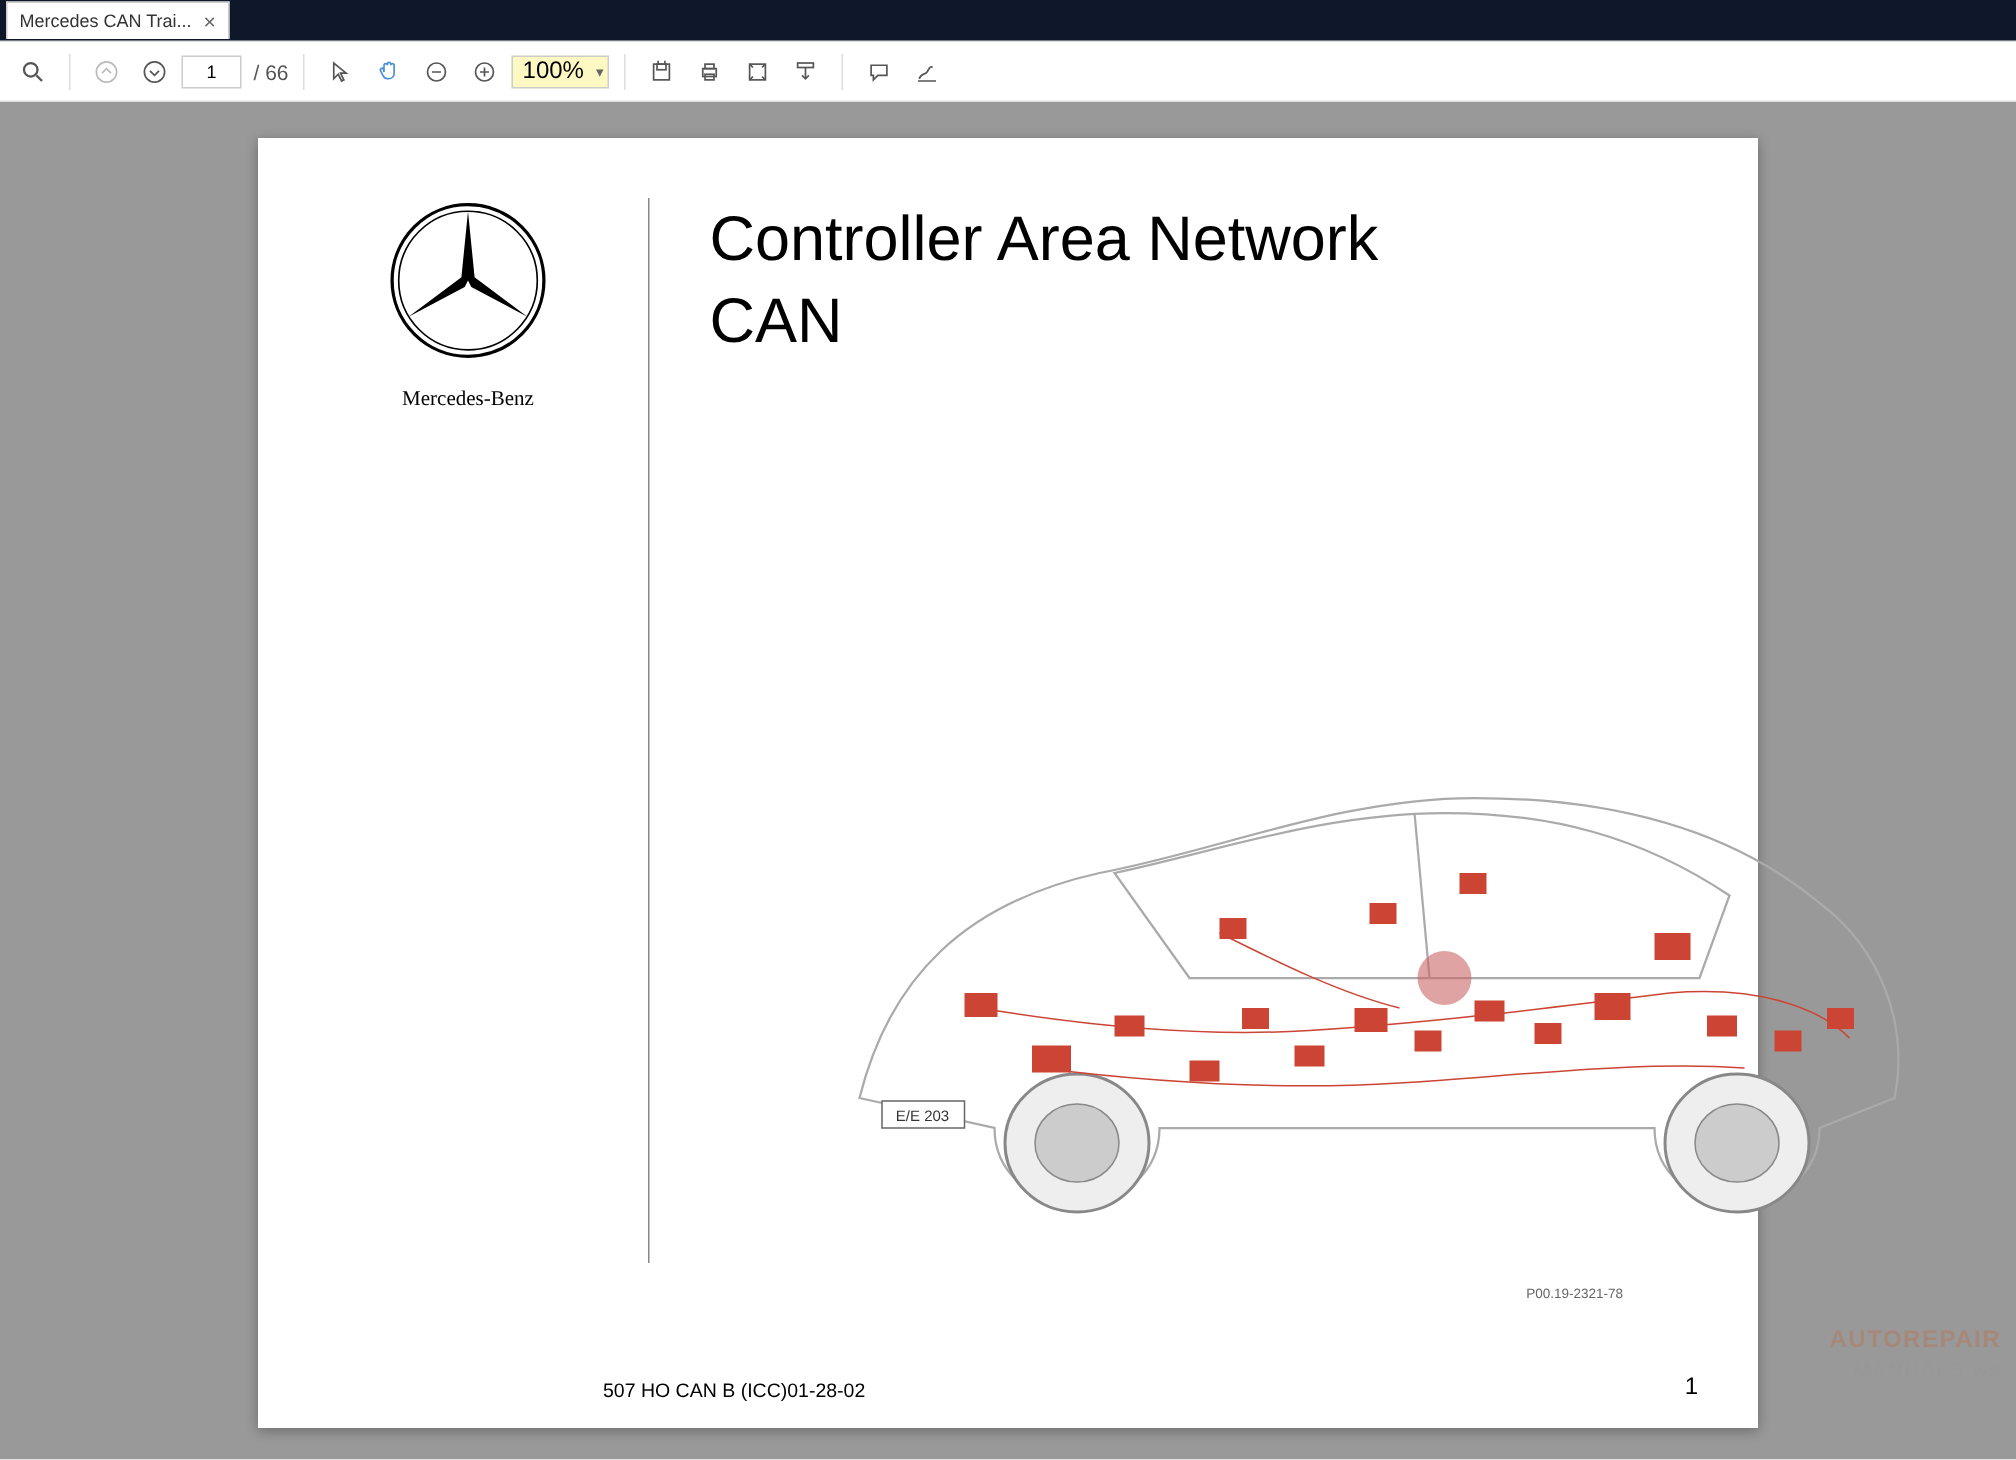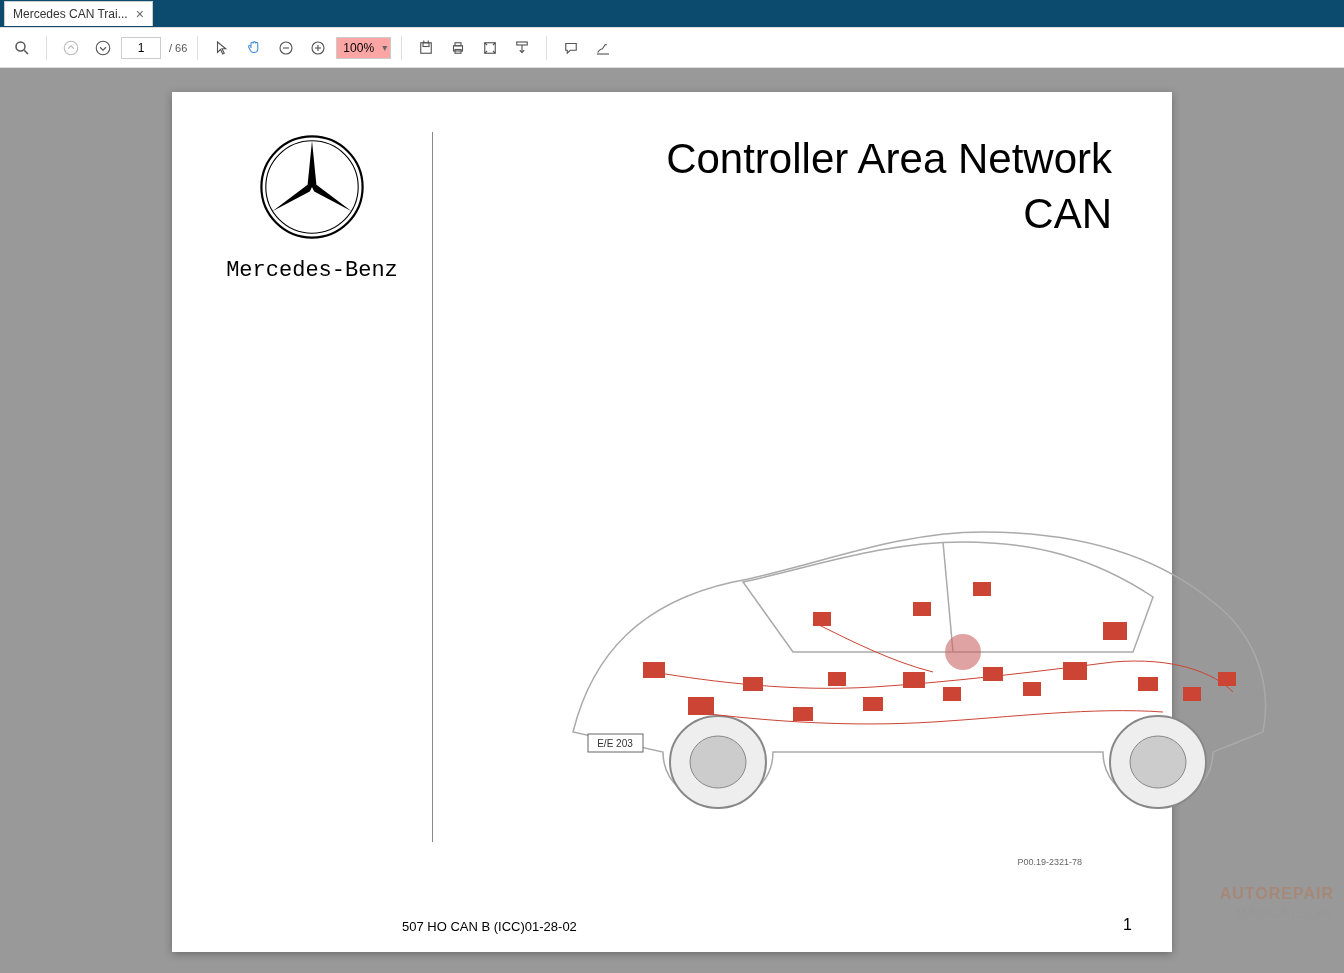--- a/index.html
+++ b/index.html
@@ -1,41 +1,41 @@
 <!DOCTYPE html>
 <html><head>
 <meta charset="utf-8">
 <style>
 * { margin: 0; padding: 0; box-sizing: border-box; }
 body { font-family: Arial, sans-serif; background: #fff; width: 1344px; height: 973px; overflow: hidden; }
 
-.tab-bar { height: 28px; background: #0c4a6e; border-bottom: 1px solid #ddd; display: flex; align-items: center; padding: 0 4px; }
+.tab-bar { height: 28px; background: #0f172a; border-bottom: 1px solid #ddd; display: flex; align-items: center; padding: 0 4px; }
 .tab { display: flex; align-items: center; background: #fff; border: 1px solid #ccc; border-bottom: none; padding: 4px 8px; font-size: 12px; color: #333; gap: 8px; }
 .tab .close { cursor: pointer; color: #666; font-size: 14px; }
 
 .toolbar { height: 40px; background: #fff; border-bottom: 1px solid #ddd; display: flex; align-items: center; padding: 0 8px; gap: 4px; }
 .toolbar .sep { width: 1px; height: 24px; background: #ddd; margin: 0 6px; }
 .tb-btn { width: 28px; height: 28px; display: flex; align-items: center; justify-content: center; cursor: pointer; border-radius: 2px; }
 .tb-btn svg { width: 18px; height: 18px; }
 .page-input { width: 40px; height: 22px; border: 1px solid #ccc; text-align: center; font-size: 12px; }
-.page-count { font-size: 11px; color: #555; margin-left: 4px; }
-.zoom-select { height: 22px; border: 1px solid #ccc; font-size: 12px; padding: 0 16px 0 6px; appearance: none; background: #fca5a5; position: relative; }
+.page-count { font-size: 14px; color: #555; margin-left: 4px; }
+.zoom-select { height: 22px; border: 1px solid #ccc; font-size: 16px; padding: 0 16px 0 6px; appearance: none; background: #fef9c3; position: relative; }
 .zoom-wrap { position: relative; display: flex; align-items: center; }
 .zoom-wrap::after { content: "▾"; position: absolute; right: 4px; font-size: 10px; color: #666; pointer-events: none; }
 
 .viewer { height: calc(973px - 68px); background: #999; display: flex; justify-content: center; padding-top: 24px; overflow: hidden; }
 .page { width: 1000px; height: 860px; background: #fff; box-shadow: 0 2px 8px rgba(0,0,0,0.3); position: relative; padding: 30px 40px; }
 
 .page-content { display: flex; height: 100%; }
 .left-col { width: 200px; text-align: center; padding-top: 10px; }
 .left-col .logo { width: 110px; height: 110px; margin: 0 auto 12px; }
-.left-col .brand { font-family: Liberation Mono, monospace; font-size: 22px; }
+.left-col .brand { font-family: Liberation Serif, serif; font-size: 14px; }
 .divider { width: 1px; background: #888; margin: 10px 20px 80px 20px; }
 .right-col { flex: 1; padding: 10px 20px 0 20px; position: relative; }
-.title { font-size: 42px; text-align: right; line-height: 1.3; font-weight: normal; }
+.title { font-size: 42px; text-align: left; line-height: 1.3; font-weight: normal; }
 
 .car-img { position: absolute; bottom: 70px; left: 60px; width: 780px; height: 380px; }
 .footer-left { position: absolute; bottom: 18px; left: 230px; font-size: 13px; }
 .footer-right { position: absolute; bottom: 18px; right: 40px; font-size: 16px; }
 .img-code { position: absolute; bottom: 55px; right: 50px; font-size: 9px; color: #666; }
 
 .watermark { position: absolute; right: 10px; bottom: 70px; font-size: 16px; color: rgba(200,100,50,0.3); font-weight: bold; letter-spacing: 1px; margin-left: 19px; }
 .watermark2 { position: absolute; right: 10px; bottom: 52px; font-size: 14px; color: rgba(150,150,150,0.4); letter-spacing: 1px; }
 
 

